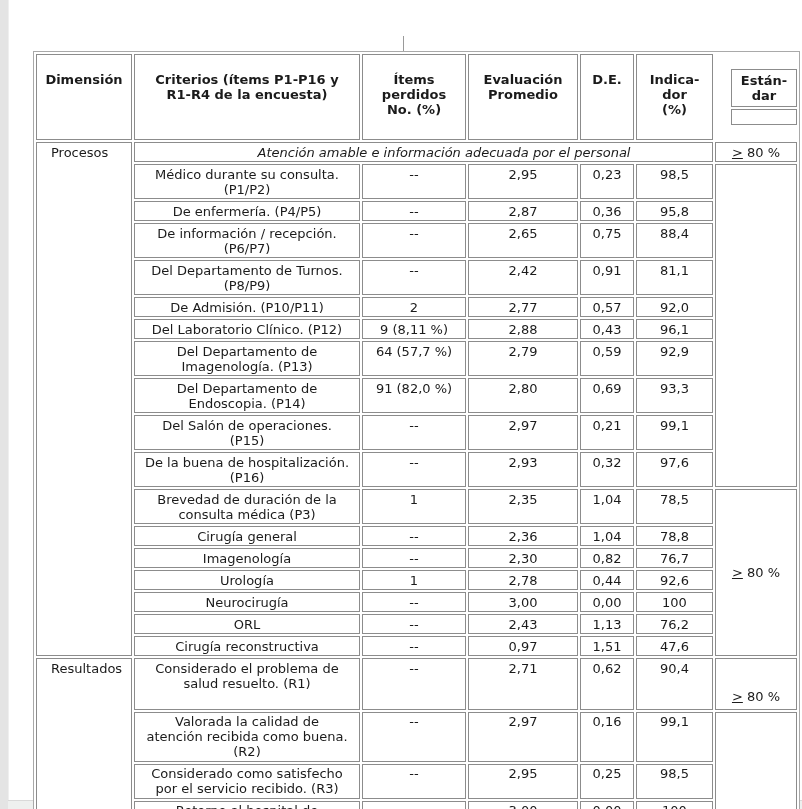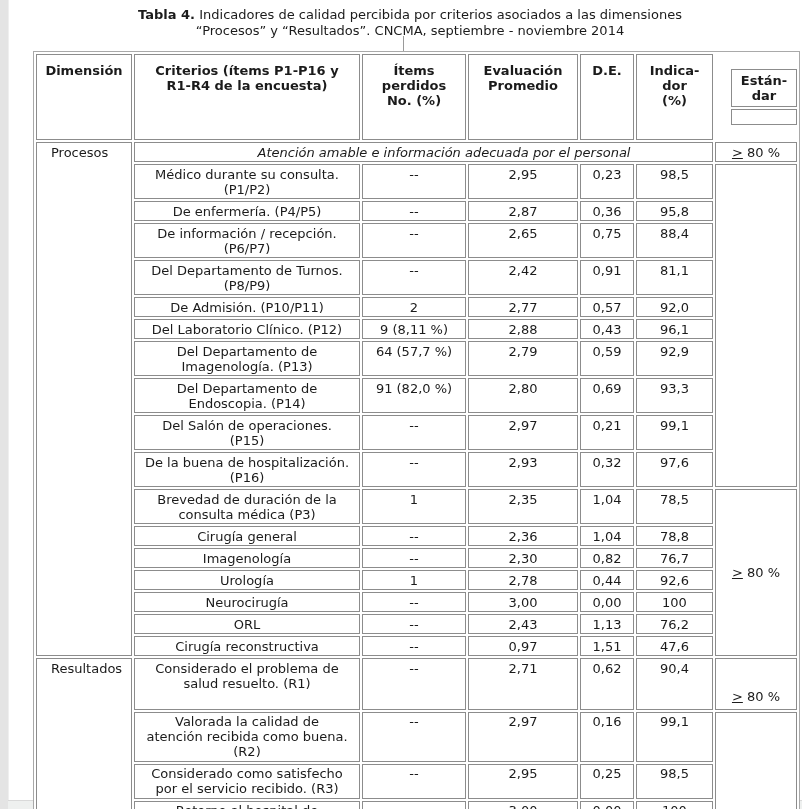--- a/index.html
+++ b/index.html
@@ -33,42 +33,40 @@
     border:1px solid #a9a9a9; background:#ffffff;
   }
   th, td {
     border:1px solid #8c8c8c;
     font-size:13px; line-height:15px;
     padding:1.5px 3px;
     vertical-align:top; text-align:center;
     white-space:pre-line;
     overflow:hidden;
   }
-  th { font-weight:bold; padding-top:8px; padding-bottom:3px; }
+  th { font-weight:bold; padding-top:17px; padding-bottom:3px; }
   th.std-hdr { border:none; padding:0; vertical-align:top; }
   .std-hdr-wrap { display:flex; flex-direction:column; gap:2px; height:100%; min-height:51px; }
   .std-hdr-box { border:1px solid #8c8c8c; padding:3px 2px; flex:0 0 auto;margin-left:16px; }
   .std-hdr-empty { flex:1 1 auto; min-height:8px; }
   td.dim { text-align:left; padding-left:14px; }
   td.subhdr { font-style:italic;padding-left:44px; }
   td.std-mid { vertical-align:middle; }
   td.std-bot { vertical-align:bottom; padding-bottom:5px; }
   .u { text-decoration:underline; }
   
   tbody tr:nth-child(19) td { height:43px; }
 </style>
 </head>
 <body>
 
 <div class="left-gutter"></div>
 <div class="bottom-gutter"></div>
 
 <div class="caption">
-  <div class="cap-line"><span class="b">Tabla 4.</span><span> Indicadores de calidad percibida por criterios asociados a las dimensiones</span></div>
-  <div class="cap-line">“Procesos” y “Resultados”. CNCMA, septiembre - noviembre 2014</div>
 </div>
 
 <div class="caret-artifact"></div>
 
 <table class="main">
   <colgroup>
     <col style="width:96px">
       <col style="width:226px">
       <col style="width:104px">
     <col style="width:110px">

